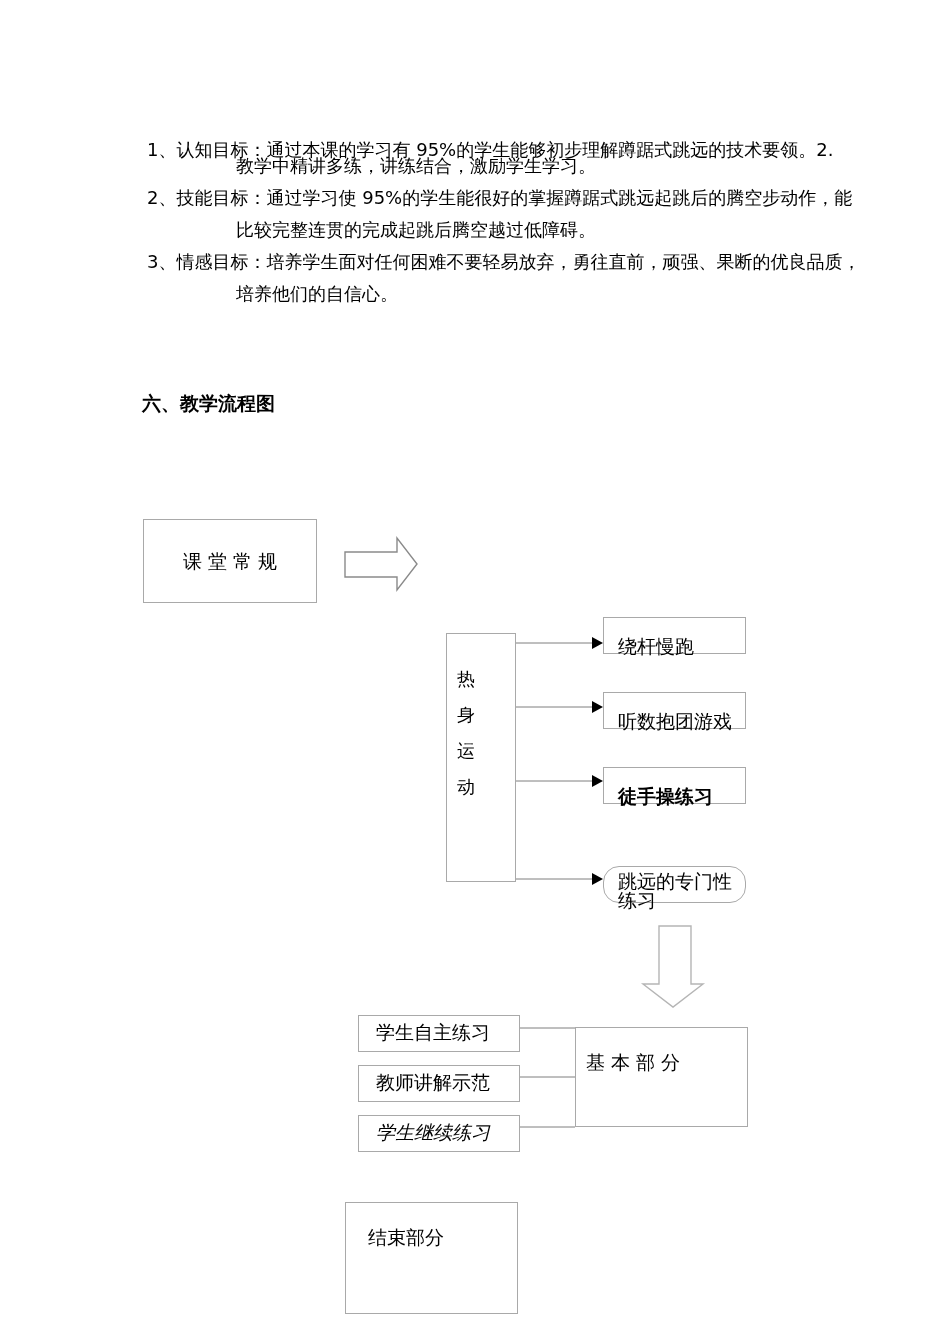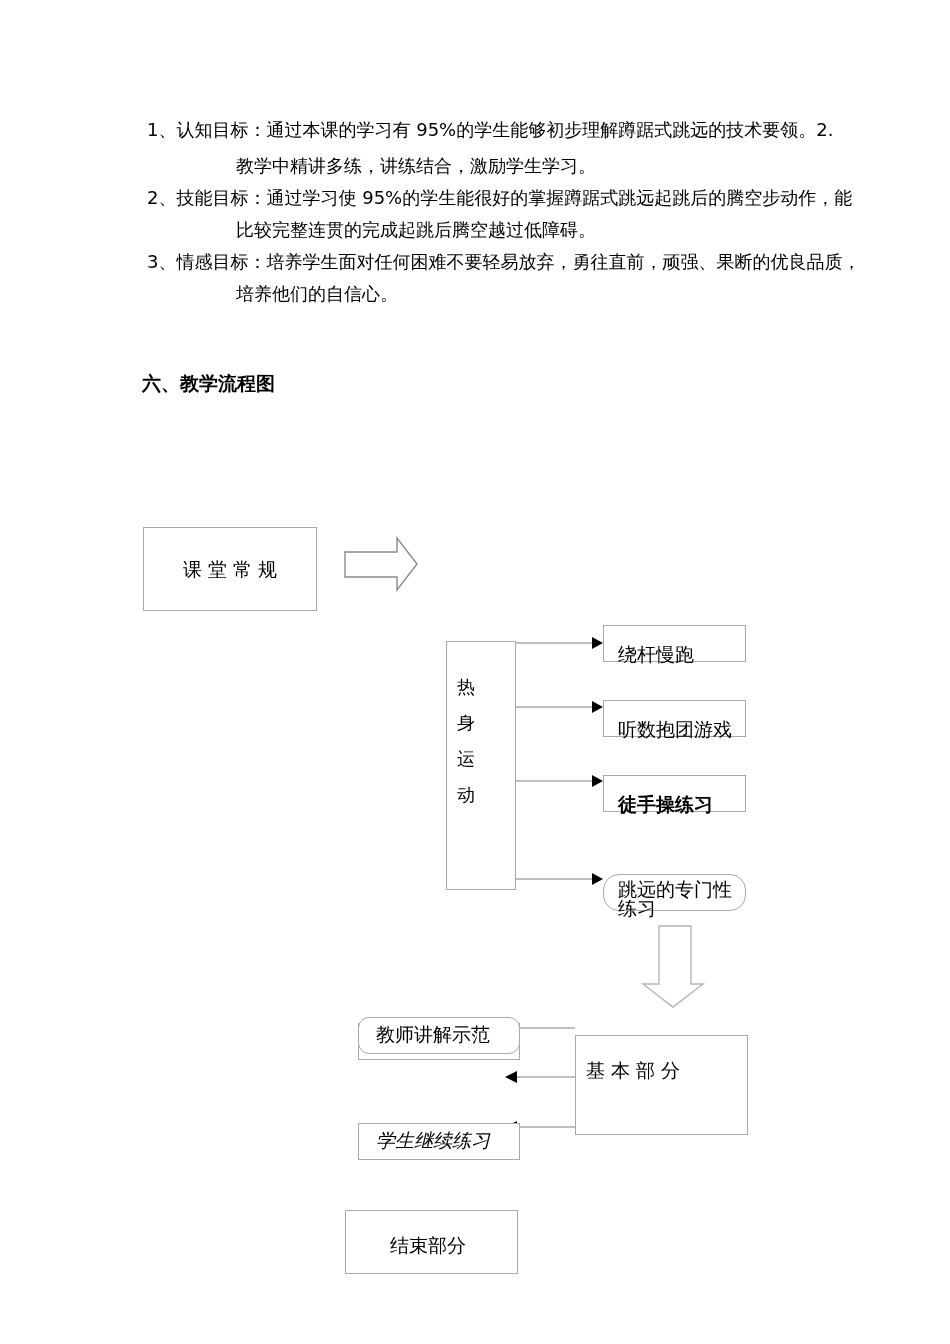--- a/index.html
+++ b/index.html
@@ -11,62 +11,61 @@
   
   .bodyline {
     position: absolute;
     font-size: 18px;
     line-height: 20px;
     white-space: nowrap;
     color: var(--text, #000);
   }
   .heading {
     position: absolute;
-    left: 142px; top: 371px;
+    left: 142px; top: 391px;
     font-size: 19px; font-weight: bold;
     color: var(--text, #000);
     white-space: nowrap;
   }
   
   #flow-svg { position: absolute; left: 0; top: 0; z-index: 1; }
   .fbox {
     position: absolute;
     box-sizing: border-box;
     border: 1px solid var(--box-border, #a9a9a9);
     background: #ffffff;
     z-index: 2;
     font-size: 19px;
     line-height: 19px;
     color: var(--text, #000);
-    margin-top: 8px;
   }
   .connector { stroke: var(--connector-line, #7f7f7f); stroke-width: 1; }
   .arrowhead { fill: var(--arrowhead, #000); stroke: none; }
   .block-arrow-right { fill: #ffffff; stroke: var(--block-arrow-right-outline, #8a8a8a); stroke-width: 1.4; }
   .block-arrow-down  { fill: #ffffff; stroke: var(--block-arrow-down-outline, #b5b5b5); stroke-width: 1.4; }
 
   #start-box { left: 143px; top: 519px; width: 174px; height: 84px;
                display: flex; align-items: center; justify-content: center; }
   #warmup-box { left: 446px; top: 633px; width: 70px; height: 249px;
                 padding-top: 27px; }
   .warmup-char { width: 100%; padding-left: 10px; box-sizing: border-box;
                  height: 36px; line-height: 36px; font-size: 18px; }
   .branch-box { left: 603px; width: 143px; height: 37px;
                 padding: 19px 6px 0 14px; overflow: visible; }
   #branch-box-3 { padding-top: 5px; border-radius: 16px; }
   .step-box { left: 358px; width: 162px; height: 37px; padding: 7px 6px 0 17px; }
   #main-box { left: 575px; top: 1027px; width: 173px; height: 100px;
               padding: 25px 6px 0 10px; }
-  #end-box { left: 345px; top: 1202px; width: 173px; height: 64px;
-             padding: 25px 6px 0 44px; }
+  #end-box { left: 345px; top: 1202px; width: 173px; height: 112px;
+             padding: 25px 6px 0 22px; }
 </style>
 </head>
 <body>
 
-<div class="bodyline" style="left:147px; top:120px;text-align:center;">1、认知目标：通过本课的学习有 95%的学生能够初步理解蹲踞式跳远的技术要领。2.</div>
+<div class="bodyline" style="left:147px; top:140px;text-align:center;">1、认知目标：通过本课的学习有 95%的学生能够初步理解蹲踞式跳远的技术要领。2.</div>
 <div class="bodyline" style="left:236px; top:156px;">教学中精讲多练，讲练结合，激励学生学习。</div>
 
 <div class="bodyline" style="left:147px; top:188px;">2、技能目标：通过学习使 95%的学生能很好的掌握蹲踞式跳远起跳后的腾空步动作，能</div>
 <div class="bodyline" style="left:236px; top:220px;">比较完整连贯的完成起跳后腾空越过低障碍。</div>
 
 <div class="bodyline" style="left:147px; top:252px;">3、情感目标：培养学生面对任何困难不要轻易放弃，勇往直前，顽强、果断的优良品质，</div>
 <div class="bodyline" style="left:236px; top:284px;">培养他们的自信心。</div>
 
 <div class="heading">六、教学流程图</div>
 
@@ -112,19 +111,19 @@
 <div class="fbox branch-box" id="branch-box-0" style="top:617px;">绕杆慢跑</div>
 
 <div class="fbox branch-box" id="branch-box-1" style="top:692px;">听数抱团游戏</div>
 
 <div class="fbox branch-box" id="branch-box-2" style="top:767px;font-weight:bold;">徒手操练习</div>
 
 <div class="fbox branch-box" id="branch-box-3" style="top:866px; white-space:normal;">跳远的专门性练习</div>
 
 <div class="fbox step-box" id="step-box-0" style="top:1015px;">学生自主练习</div>
 
-<div class="fbox step-box" id="step-box-1" style="top:1009px;border-radius:11px;">教师讲解示范</div>
+<div class="fbox step-box" id="step-box-1" style="top:1065px;">教师讲解示范</div>
 
 <div class="fbox step-box" id="step-box-2" style="top:1115px;font-style:italic;">学生继续练习</div>
 
 <div class="fbox" id="main-box">基 本 部 分</div>
 
 <div class="fbox" id="end-box">结束部分</div>
 
 </body></html>

